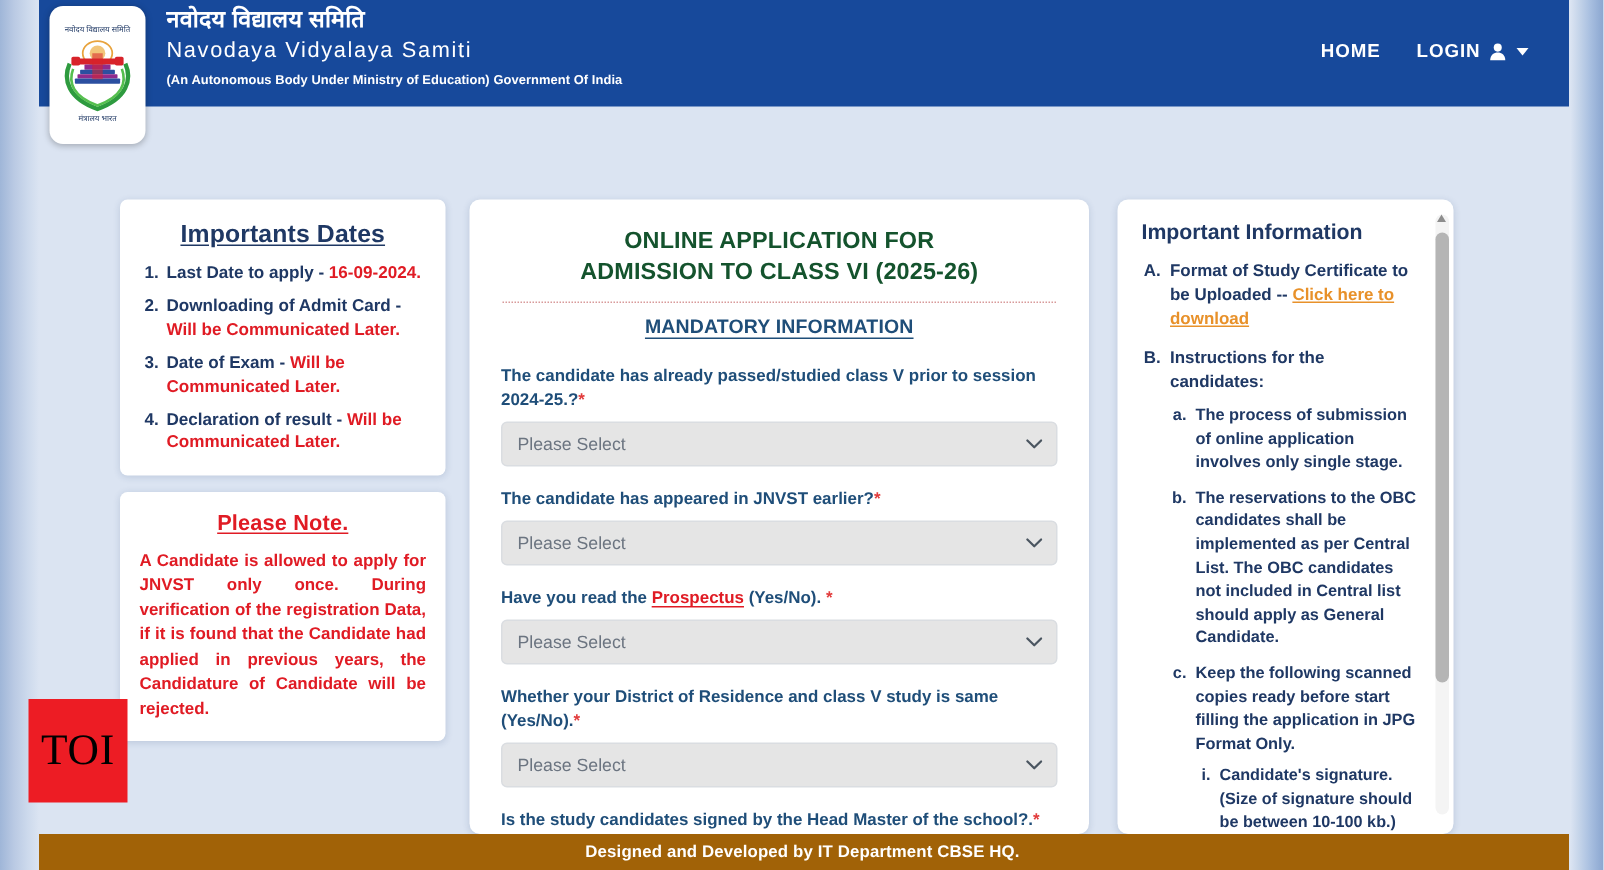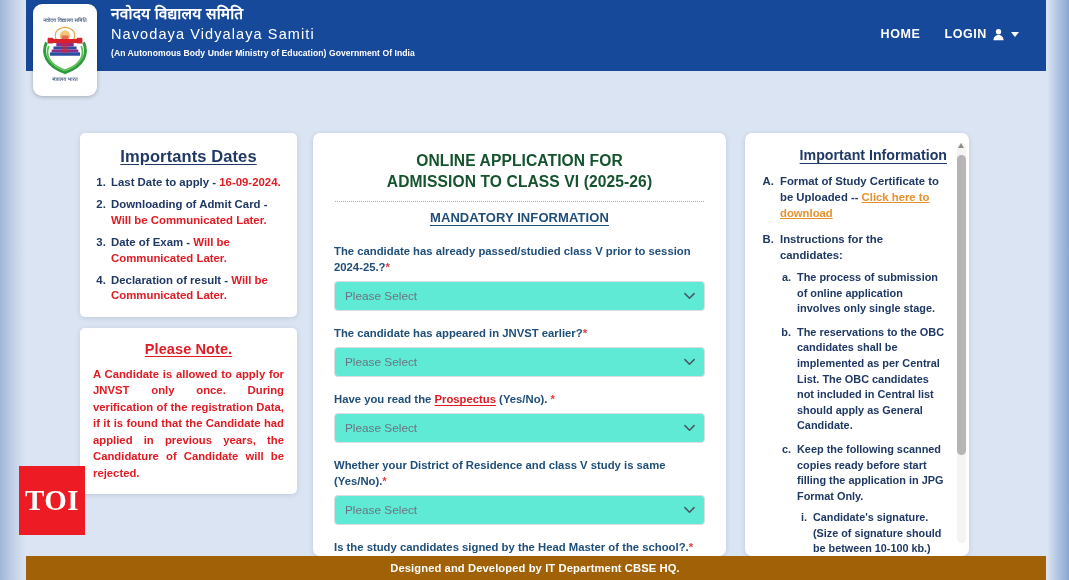--- a/index.html
+++ b/index.html
@@ -187,21 +187,21 @@
     text-decoration: underline;
     text-underline-offset: 1.5px;
   }
   .select-wrap { position: relative; }
   select.ctl {
     -webkit-appearance: none; -moz-appearance: none; appearance: none;
     width: 100%;
     height: 30px;
     border: 1px solid #dadde1;
     border-radius: 4px;
-    background: #5eead4;
+    background: #e5e5e5;
     color: #6b7480;
     font-size: 11.8px;
     font-family: "Liberation Sans", sans-serif;
     padding: 0 26px 0 10px;
     outline: none;
   }
   .sel-caret {
     position: absolute; right: 10px; top: 50%;
     transform: translateY(-50%);
     pointer-events: none;
@@ -209,25 +209,24 @@
   }
 
   
   .info-scroll {
     position: relative;
     height: 100%;
     padding: 14px 22px 10px 16px;
     overflow: hidden;
   }
   .info-title {
-    text-align: right;
+    text-align: left;
     font-size: 14.2px;
     font-weight: 700;
     color: #1f3864;
-    text-decoration: underline;
     text-underline-offset: 2.5px;
     margin-bottom: 10px;
   }
   ol.info-a {
     margin: 0 0 0 16px; padding: 0;
     list-style-type: upper-alpha;
   }
   ol.info-a > li {
     font-size: 11.3px;
     line-height: 16.2px;
@@ -298,24 +297,24 @@
   
   .toi {
     position: absolute;
     left: 19px; top: 466px;
     width: 66px; height: 69px;
     background: #ed1c24;
     display: flex; align-items: center; justify-content: center;
     z-index: 7;
   }
   .toi span {
-    color: #ffffff;
+    color: #000000;
     font-family: "Liberation Serif", serif;
     font-size: 29px;
-    font-weight: 700;
+    font-weight: 400;
     letter-spacing: .5px;
   }
 </style>
 </head>
 <body>
 
 <div id="page">
 
   <div class="edge-strip edge-left"></div>
   <div class="edge-strip edge-right"></div>

